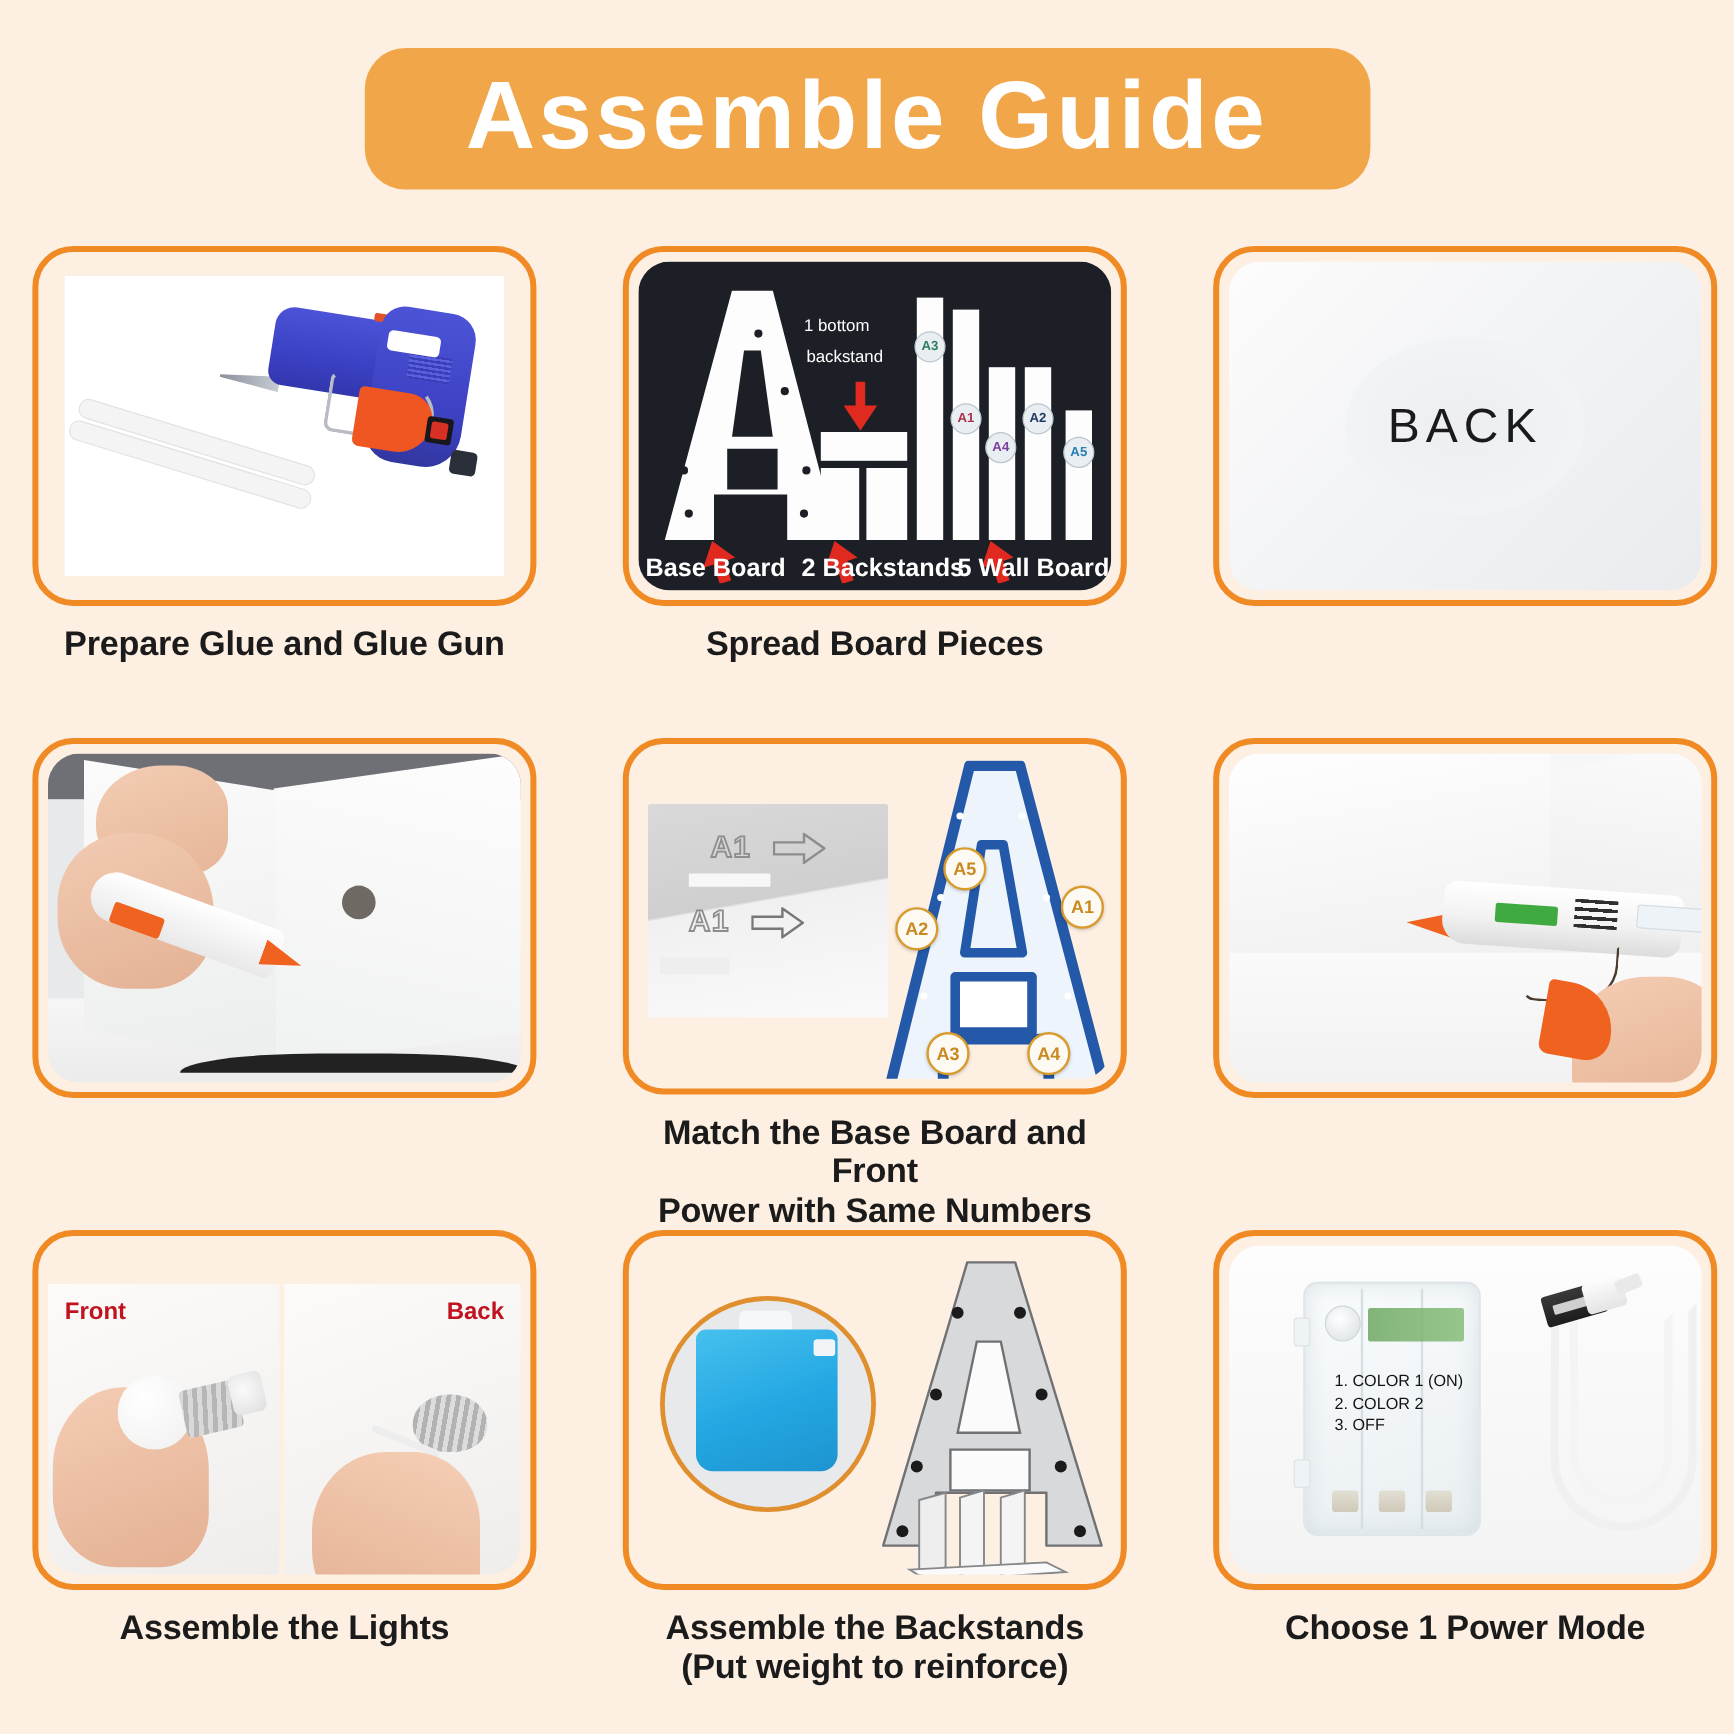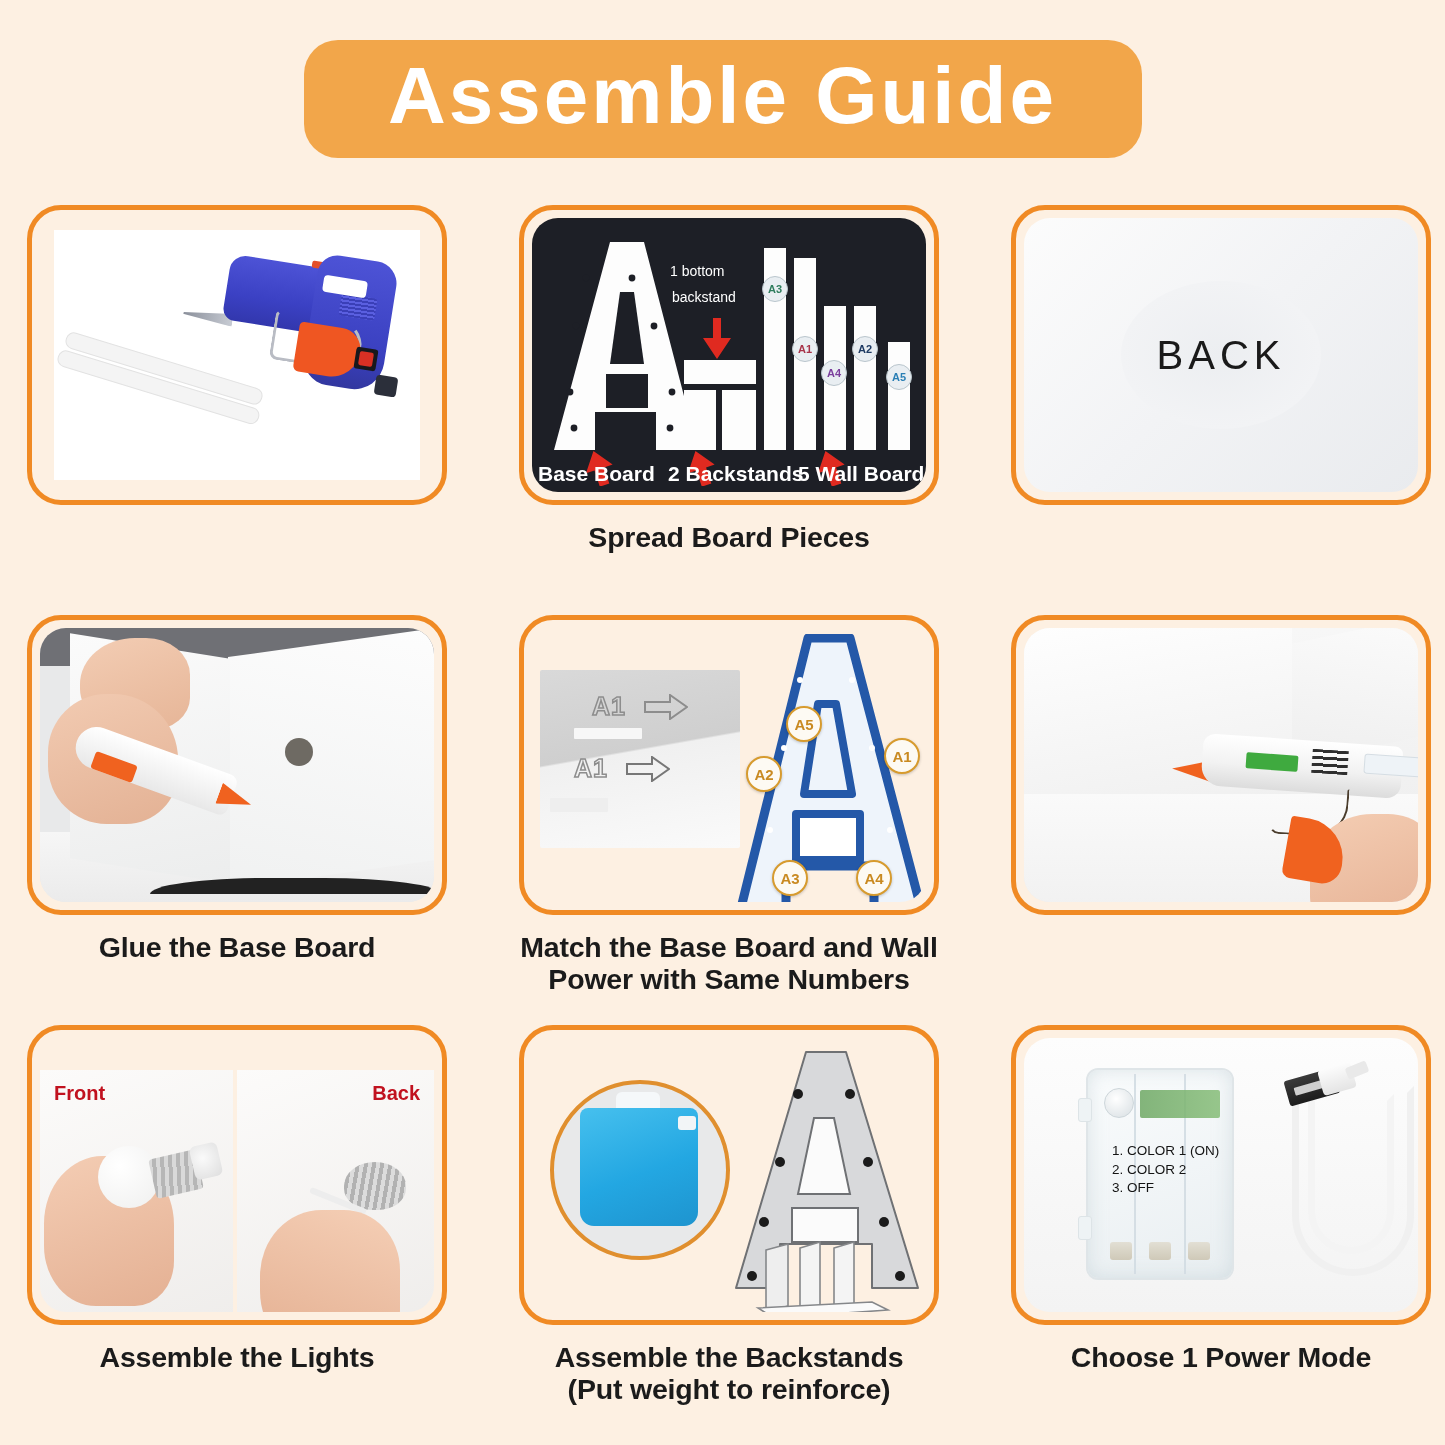--- a/index.html
+++ b/index.html
@@ -445,20 +445,21 @@
           <div class="gun-red-tab"></div>
           <div class="gun-body2"></div>
           <div class="gun-vents"></div>
           <div class="gun-win"></div>
           <div class="gun-guard"></div>
           <div class="gun-trigger"></div>
           <div class="gun-switch"></div>
           <div class="gun-cap"></div>
         </div>
       </div>
+      <div class="caption">Prepare Glue and Glue Gun</div>
     </div>
 
     <div class="cell">
       <div class="frame">
         <div class="frame-inner">
           <div class="dark-img"></div>
 
           <svg class="letterA-svg" style="left:16px; top:24px;" width="150" height="208" viewBox="0 0 150 208">
             <path d="M62 0 L96 0 L150 208 L108 208 L108 170 L47 170 L47 208 L6 208 Z" fill="#fdfdfd"></path>
             <path d="M72 50 L86 50 L96 122 L62 122 Z" fill="#1d1f26"></path>
@@ -534,21 +535,20 @@
           <div class="p4-boardL"></div>
           <div class="p4-hole"></div>
           <div class="p4-dark"></div>
           <div class="p4-hand1"></div>
           <div class="p4-hand2"></div>
           <div class="p4-gluegun"></div>
           <div class="p4-gun-stripe"></div>
           <div class="p4-gun-orange"></div>
         </div>
       </div>
-      <div class="caption">Glue the Base Board</div>
     </div>
 
     <div class="cell">
       <div class="frame">
         <div class="frame-inner">
           <div style="position:absolute; inset:0; background:#fdf0e2;"></div>
 
           <div class="p5-left">
             <div class="p5-a1" style="left:52px; top:22px;">A1</div>
             <svg style="position:absolute; left:104px; top:24px;" width="44" height="26" viewBox="0 0 44 26">
@@ -576,21 +576,21 @@
             </svg>
             <div class="badge-orange" style="left:54px; top:72px;">A5</div>
             <div class="badge-orange" style="left:152px; top:104px;">A1</div>
             <div class="badge-orange" style="left:14px; top:122px;">A2</div>
             <div class="badge-orange" style="left:40px; top:226px;">A3</div>
             <div class="badge-orange" style="left:124px; top:226px;">A4</div>
           </div>
         </div>
       </div>
       <div class="caption">
-        <div>Match the Base Board and Wall</div>
+        <div>Match the Base Board and Front</div>
         <div>Power with Same Numbers</div>
       </div>
     </div>
 
     <div class="cell">
       <div class="frame">
         <div class="frame-inner">
           <div class="ph6"></div>
           <div class="p6-panelR"></div>
           <div class="p6-panelL"></div>

